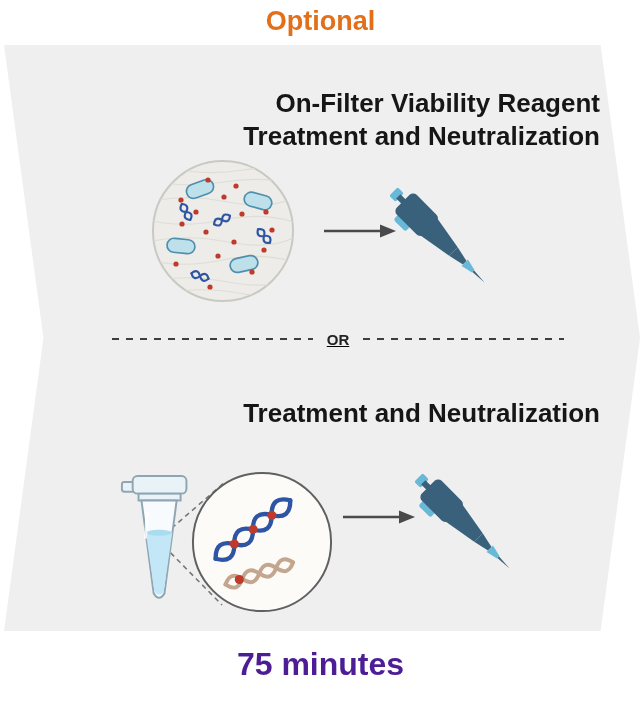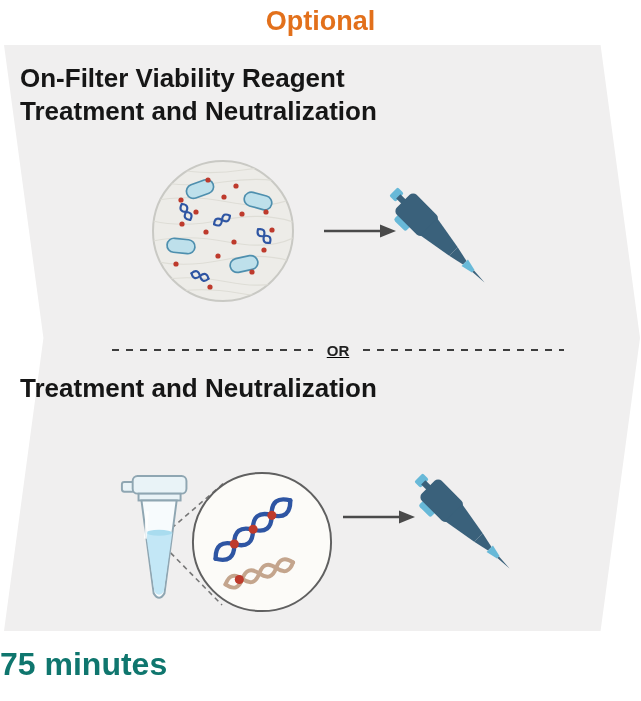--- a/index.html
+++ b/index.html
@@ -10,47 +10,47 @@
   .optional-label {
     position:absolute; top:6px; left:0; width:100%;
     text-align:center; color:#E2701B; font-weight:700; font-size:27px;
   }
   .chevron-panel {
     position:absolute; top:45px; left:4px; width:636px; height:586px;
     background:#F0EFEF;
     clip-path:polygon(0% 0%, 93.8% 0%, 100% 50%, 93.8% 100%, 0% 100%, 6.2% 50%);
   }
   .section-title {
-    position:absolute; left:20px; width:580px; text-align:left;
-    font-weight:700; font-size:26px; line-height:33px; color:#161616;
+    position:absolute; left:20px; width:580px; text-align:right;
+    font-weight:700; font-size:26px; line-height:33px; color:#161616;margin-top:25px;
   }
   .title-1 { top:62px; }
   .title-2 { top:372px; }
   .filter-circle { position:absolute; left:148px; top:156px; width:150px; height:150px; }
   .arrow { position:absolute; width:72px; height:18px; }
   .arrow-1 { left:324px; top:222px; }
   .arrow-2 { left:343px; top:508px; }
   .pipette { position:absolute; width:56px; height:132px; }
   .pipette-1 { left:412px; top:172px; transform:rotate(-45deg); }
   .pipette-2 { left:437px; top:458px; transform:rotate(-45deg); }
   .connector-lines { position:absolute; left:105px; top:460px; width:250px; height:190px; }
   .tube { position:absolute; left:118px; top:470px; width:88px; height:147px; }
   .magnifier-circle { position:absolute; left:188px; top:468px; width:148px; height:148px; }
   .or-divider {
-    position:absolute; top:341px; left:112px; width:452px; height:18px;
+    position:absolute; top:330px; left:112px; width:452px; height:18px;
     display:flex; align-items:center; gap:14px;text-decoration:underline;
   }
   .dash-line {
     flex:1; height:2px;
     background:repeating-linear-gradient(to right, #3d3d3d 0 7px, transparent 7px 14px);
   }
   .or-label { font-weight:700; font-size:15px; color:#222222; }
   .duration-label {
     position:absolute; top:646px; left:0; width:100%;
-    font-weight:700; font-size:32px; color:#0f766e;
+    text-align:center; font-weight:700; font-size:32px; color:#4c1d95;
   }
 </style>
 </head>
 <body>
 
 <div class="page">
 
   <div class="optional-label">Optional</div>
 
   <div class="chevron-panel"></div>

